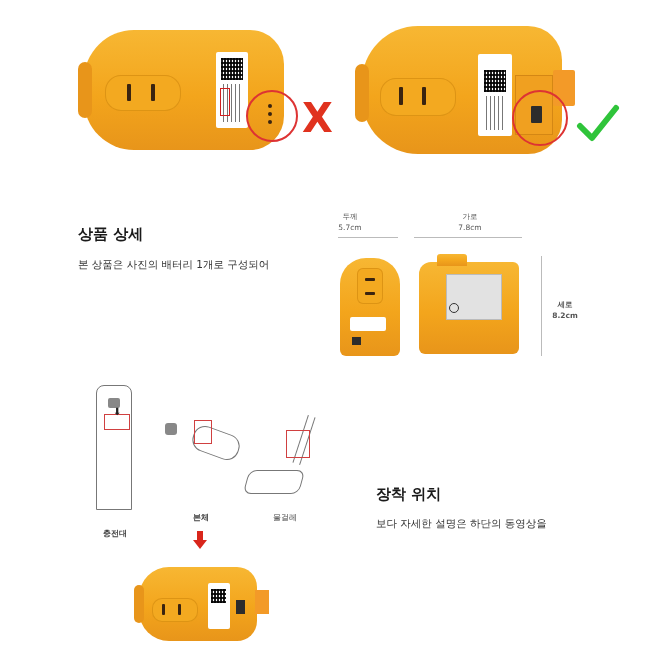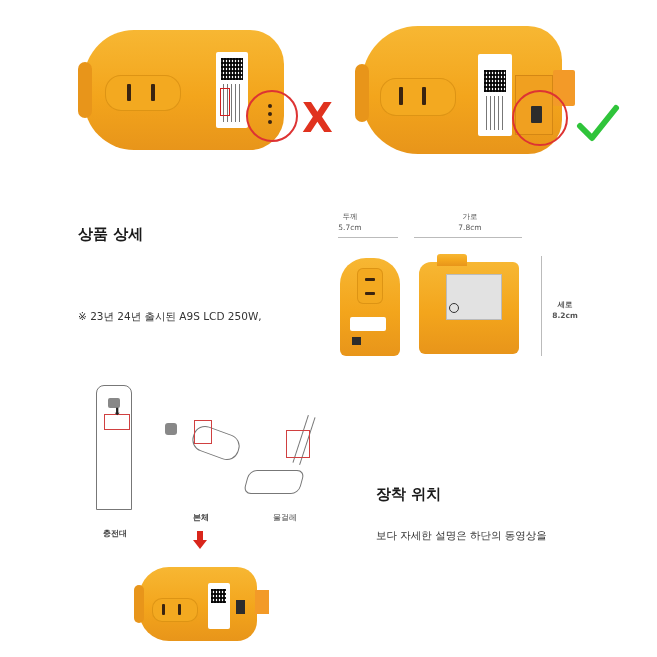--- a/index.html
+++ b/index.html
@@ -70,23 +70,23 @@
   <div class="check-mark" style="left:576px;top:100px;width:44px;height:44px;">
     <svg width="44" height="44" viewBox="0 0 44 44">
         <path d="M4 26 L16 38 L40 8" fill="none" stroke="#2fc43a" stroke-width="6" stroke-linecap="round" stroke-linejoin="round"></path>
       </svg>
   </div>
 </div>
 
 <div>
   <div class="h2" style="left:78px;top:225px;">상품 상세</div>
   <div class="p" style="left:78px;top:255px;">
+    <div>본 상품은 사진의 배터리 1개로 구성되어</div>
   </div>
   <div class="p" style="left:78px;top:307px;">
-    <div>※ 23년 24년 출시된 A9S LCD 250W,</div>
   </div>
 </div>
 
 <div>
   <div class="dim-label" style="left:325px;top:211px;width:50px;">
     <div>두께</div>
     <div>5.7cm</div>
   </div>
   <div class="dim-line" style="left:338px;top:237px;width:60px;height:1px;"></div>
   <div class="dim-label" style="left:440px;top:211px;width:60px;">
@@ -134,21 +134,21 @@
 
   <div class="abs" style="left:193px;top:531px;">
     <svg width="14" height="18" viewBox="0 0 14 18">
         <path d="M4 0 H10 V9 H14 L7 18 L0 9 H4 Z" fill="#d9261c"></path>
       </svg>
   </div>
 </div>
 
 <div>
   <div class="h2" style="left:376px;top:485px;">장착 위치</div>
-  <div class="p" style="left:376px;top:514px;margin-top:12px;">
+  <div class="p" style="left:376px;top:514px;">
     <div>보다 자세한 설명은 하단의 동영상을</div>
   </div>
 </div>
 
 <div>
   <div class="bat" style="left:139px;top:567px;width:118px;height:74px;border-radius:30px 20px 20px 30px;"></div>
   <div class="bat" style="left:134px;top:585px;width:10px;height:38px;border-radius:6px;background:#e8951a;"></div>
   <div class="abs" style="left:255px;top:590px;width:14px;height:24px;background:#f39a28;"></div>
   <div class="plug-base" style="left:152px;top:598px;width:46px;height:24px;border-radius:10px;"></div>
   <div class="slot" style="left:162px;top:604px;width:3px;height:11px;"></div>

